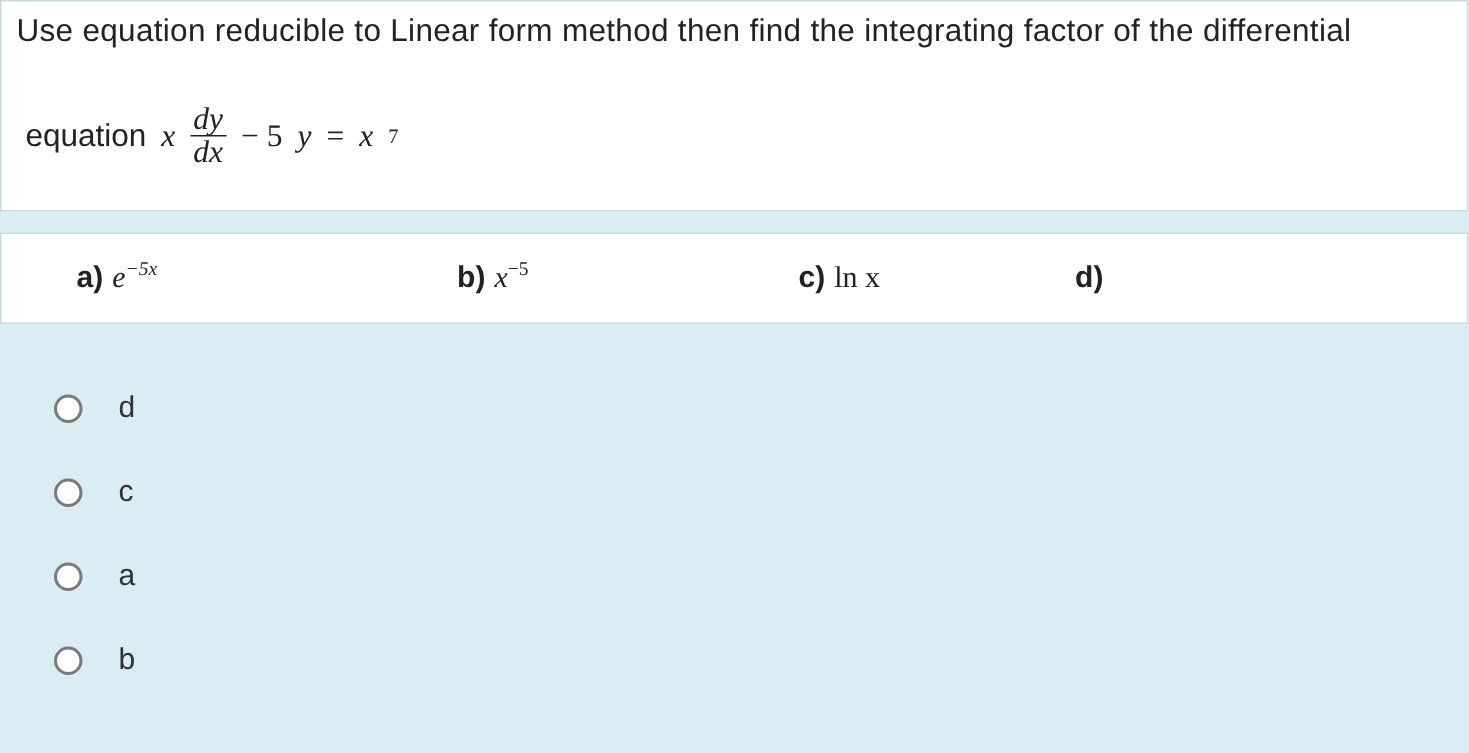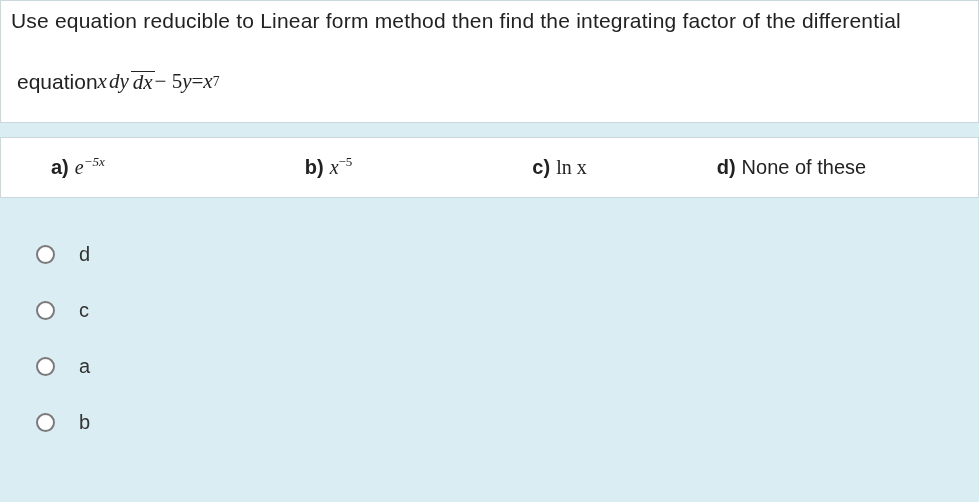--- a/index.html
+++ b/index.html
@@ -22,25 +22,25 @@
   }
   .prompt-line {
     font-size: 21px;
     letter-spacing: 0.2px;
   }
   .eq-line {
     margin: 36px 0 6px 6px;
     font-size: 21px;
     display: flex;
     align-items: center;
-    gap: 0;
+    gap: 10px;
   }
   .frac {
     display: inline-flex;
-    flex-direction: row;
+    flex-direction: column;
     align-items: center;
     font-style: italic;
     font-family: "Times New Roman", serif;
     font-size: 21px;
     vertical-align: middle;
     line-height: 1.0;
     position: relative;
   }
   .frac .num { padding: 0 2px; }
   .frac .den { padding: 0 2px; border-top: 1.3px solid #222; }
@@ -120,21 +120,20 @@
     <span class="expr">
       <span class="mathit">x</span><span class="sup">−5</span>
     </span>
   </div>
   <div class="opt opt-c">
     <span class="label">c)</span>
     <span class="expr mathit" style="font-style:normal;">ln x</span>
   </div>
   <div class="opt opt-d">
     <span class="label">d)</span>
-    <span>None of these</span>
   </div>
 </div>
 
 <div class="radios">
   <div class="radio-row">
     <span class="radio"></span>
     <span class="radio-label">d</span>
   </div>
   <div class="radio-row">
     <span class="radio"></span>

